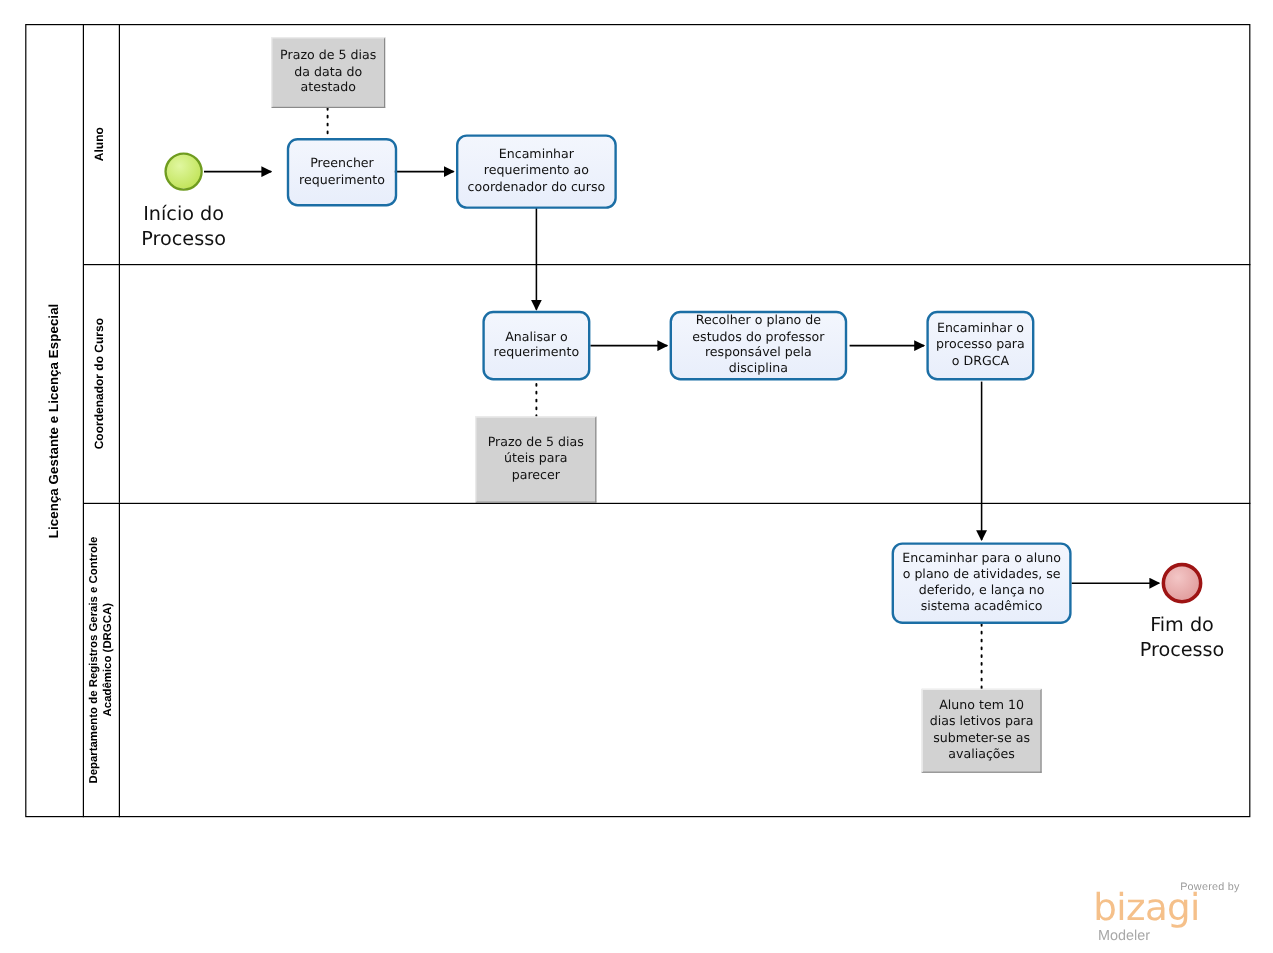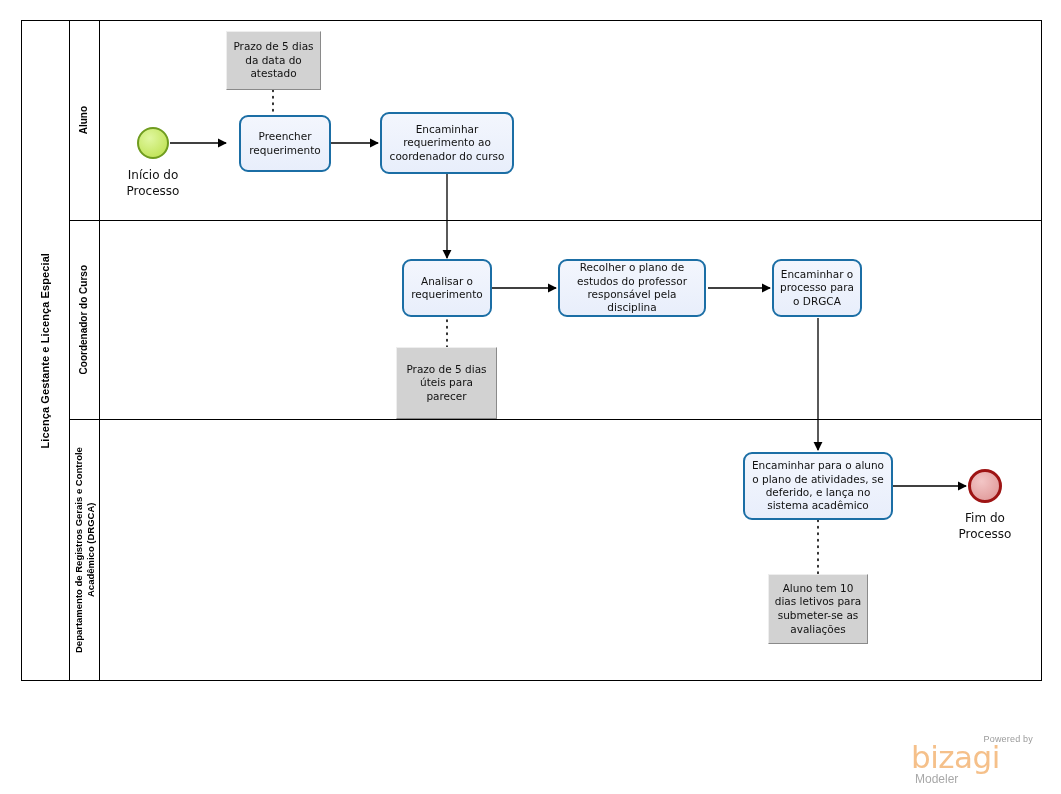--- a/index.html
+++ b/index.html
@@ -127,21 +127,21 @@
   .event.end {
     width: 34px;
     height: 34px;
     background: #e8a6a6;
     background: radial-gradient(circle at 38% 33%, #f3c6c6 0%, #e09a9a 85%);
     border: 3px solid #9e1414;
   }
   .event-label {
     position: absolute;
     text-align: center;
-    font-size: 12px;
+    font-size: 16px;
     font-family: "DejaVu Sans", sans-serif;
     color: #111111;
     line-height: 1.3;
     white-space: pre-line;
   }
 
   .annotation {
     position: absolute;
     box-sizing: border-box;
     background: #d2d2d2;

